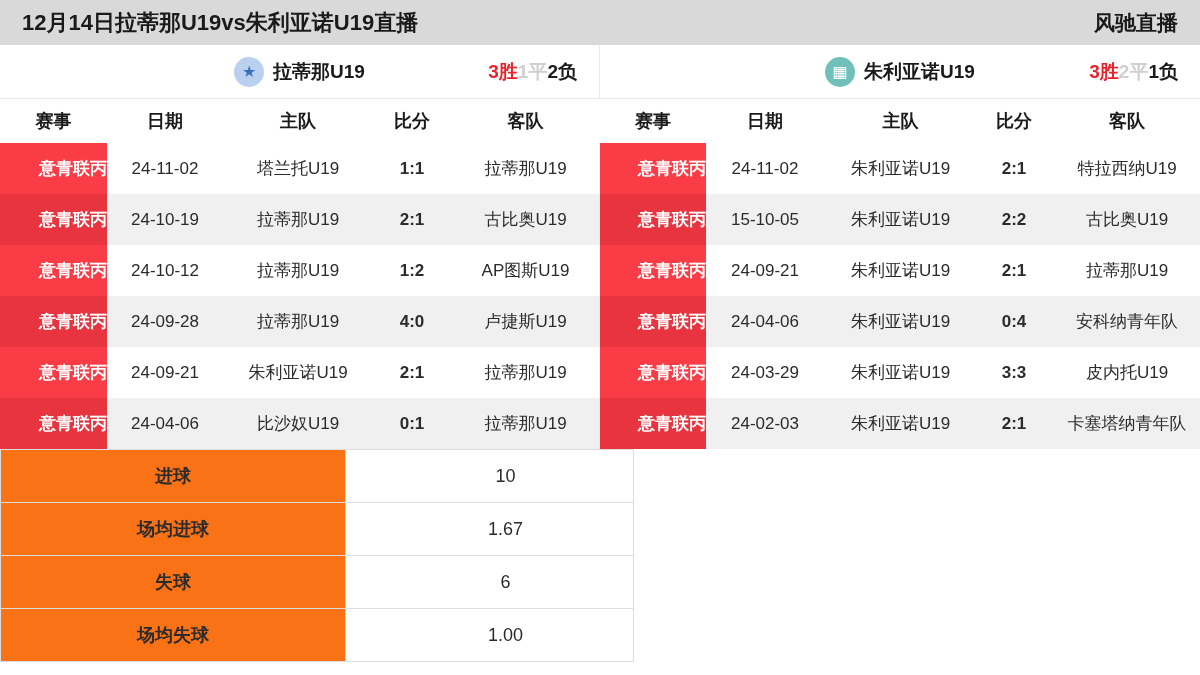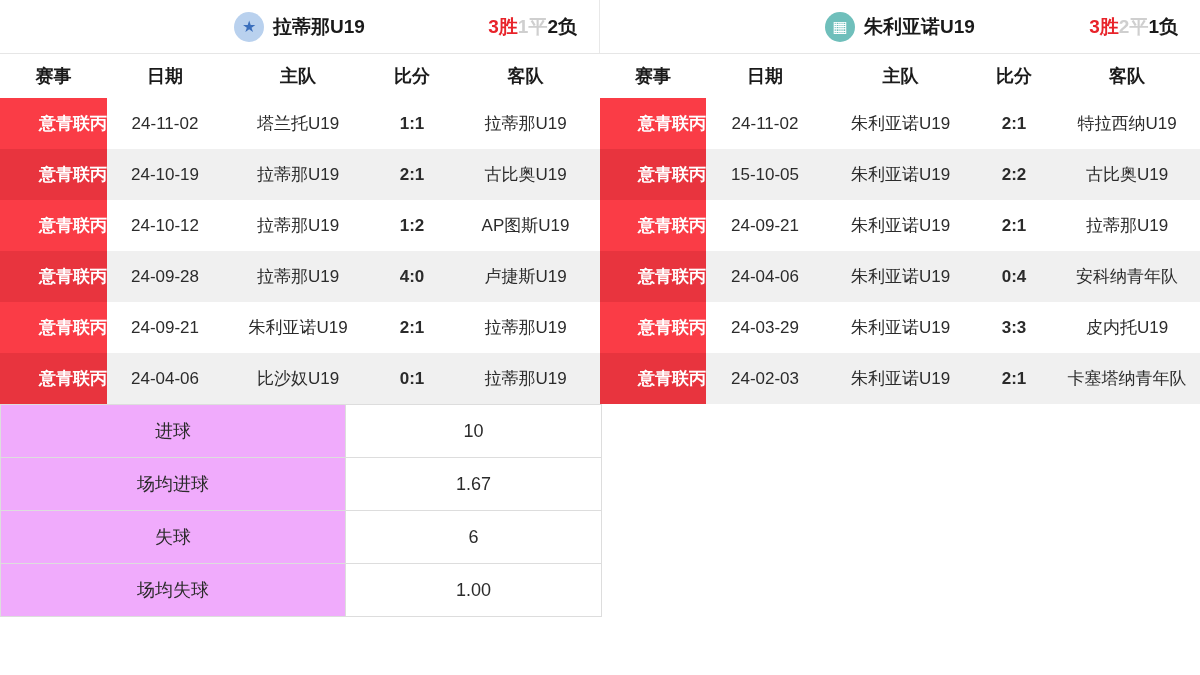--- a/index.html
+++ b/index.html
@@ -187,39 +187,43 @@
   table.stats-tbl td {
     height: 52px;
     font-size: 18px;
     text-align: center;
     vertical-align: middle;
     border: 1px solid #dddddd;
     padding: 0;
     color: #2b2b2b;
   }
   td.st-label {
-    background: #f0abfc;
-    font-weight: normal;
+    background: #f97316;
+    font-weight: bold;
     color: #2b2b2b;
   }
   td.st-value {
     background: #ffffff;
     color: #1a1a1a;
   }
   .stats-half.left td.st-label { width: 344px; }
-  .stats-half.left td.st-value { width: 255px; }
+  .stats-half.left td.st-value { width: 255px; padding-left: 32px; }
   .stats-half.right td.st-value { width: 258px; }
   .stats-half.right td.st-label { width: 341px; }
   .stats-half.left table.stats-tbl { border-left: 0; }
 </style>
 </head>
 <body>
 
 <div class="page">
 
+  <div class="topbar">
+    <div class="topbar-title">12月14日拉蒂那U19vs朱利亚诺U19直播</div>
+    <div class="topbar-brand">风驰直播</div>
+  </div>
 
   <div class="teamrow">
 
     <div class="team-half left">
       <div class="team-ident">
         <div class="team-logo blue">
           <span class="glyph">★</span>
         </div>
         <div class="team-name">拉蒂那U19</div>
       </div>

